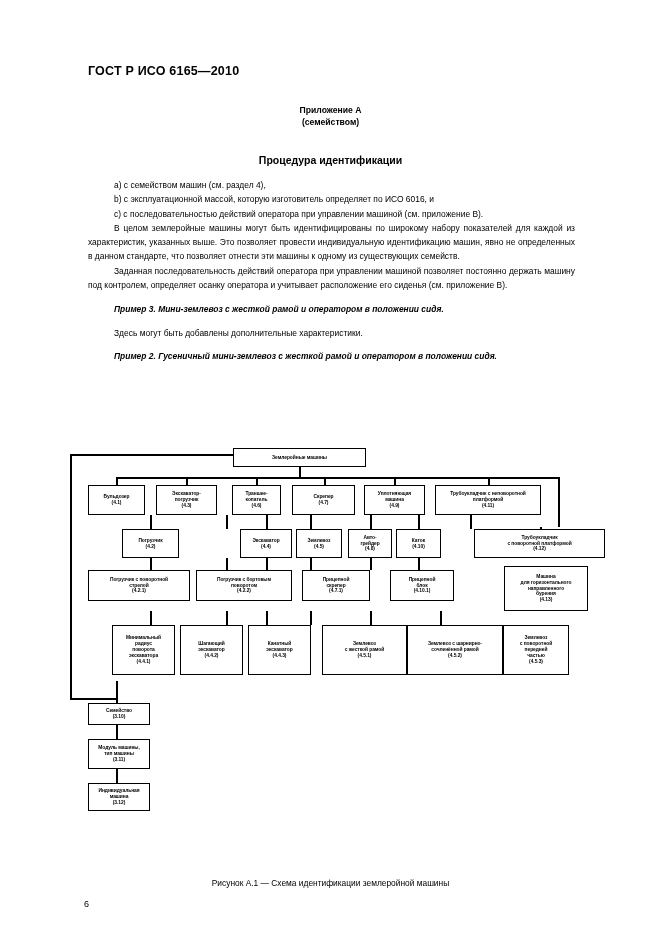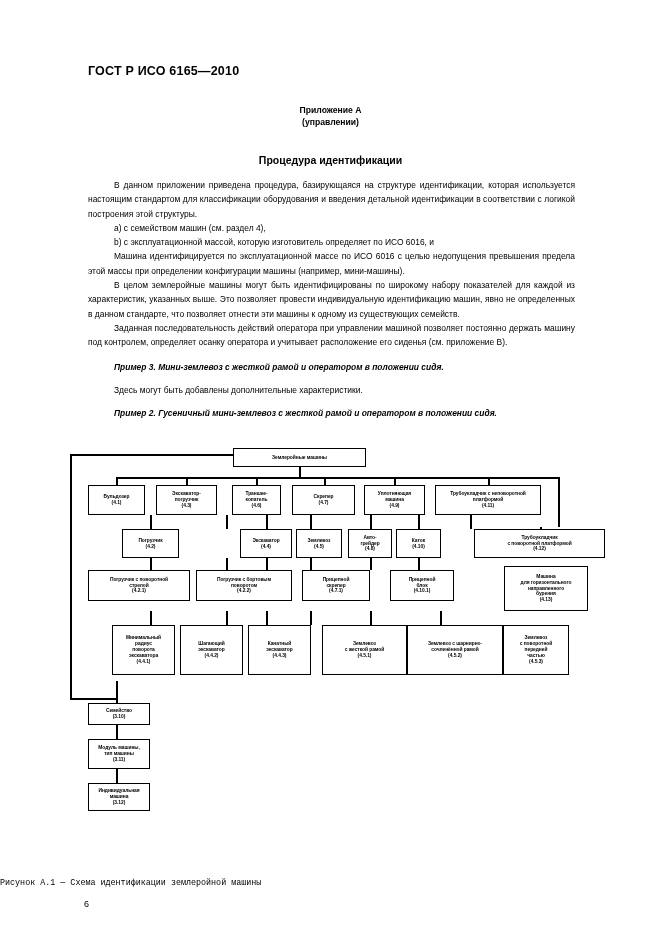--- a/index.html
+++ b/index.html
@@ -103,48 +103,47 @@
     position: absolute;
     background: #000;
     z-index: 1;
   }
   .lh { height: 1.5px; }
   .lv { width: 1.5px; }
   .fig-caption {
     position: absolute;
     left: 0; top: 878px;
     width: 661px;
+    text-align: center;
     font-size: 8.4px;
-    font-family: Liberation Mono, monospace;
   }
   .page-num {
     position: absolute;
     left: 84px; top: 899px;
     font-size: 9px;
   }
 </style>
 </head>
 <body>
 
 <div class="page">
 
   <div class="doc-header">ГОСТ Р ИСО 6165—2010</div>
 
   <div class="annex-label">
     <span>Приложение А</span>
-    <span class="l2">(управлении)</span>
+    <span class="l2">(семейством)</span>
   </div>
 
   <div class="section-title">Процедура идентификации</div>
 
   <div class="body-text">
-    <p>В данном приложении приведена процедура, базирующаяся на структуре идентификации, которая используется настоящим стандартом для классификации оборудования и введения детальной идентификации в соответствии с логикой построения этой структуры.</p>
     <p class="listitem">а)  с семейством машин (см. раздел 4),</p>
     <p class="listitem">b)  с эксплуатационной массой, которую изготовитель определяет по ИСО 6016, и</p>
-    <p>Машина идентифицируется по эксплуатационной массе по ИСО 6016 с целью недопущения превышения предела этой массы при определении конфигурации машины (например, мини-машины).</p>
+    <p class="listitem">c)  с последовательностью действий оператора при управлении машиной (см. приложение В).</p>
     <p>В целом землеройные машины могут быть идентифицированы по широкому набору показателей для каждой из характеристик, указанных выше. Это позволяет провести индивидуальную идентификацию машин, явно не определенных в данном стандарте, что позволяет отнести эти машины к одному из существующих семейств.</p>
     <p>Заданная последовательность действий оператора при управлении машиной позволяет постоянно держать машину под контролем, определяет осанку оператора и учитывает расположение его сиденья (см. приложение В).</p>
     <p class="example">Пример  3. Мини-землевоз с жесткой рамой и оператором в положении сидя.</p>
     <p class="plainnote">Здесь могут быть добавлены дополнительные характеристики.</p>
     <p class="example2">Пример  2. Гусеничный мини-землевоз с жесткой рамой и оператором в положении сидя.</p>
   </div>
 
   <div class="diagram">
 
     <div class="line lv" style="left:229px; top:24px; height:11px;"></div>

